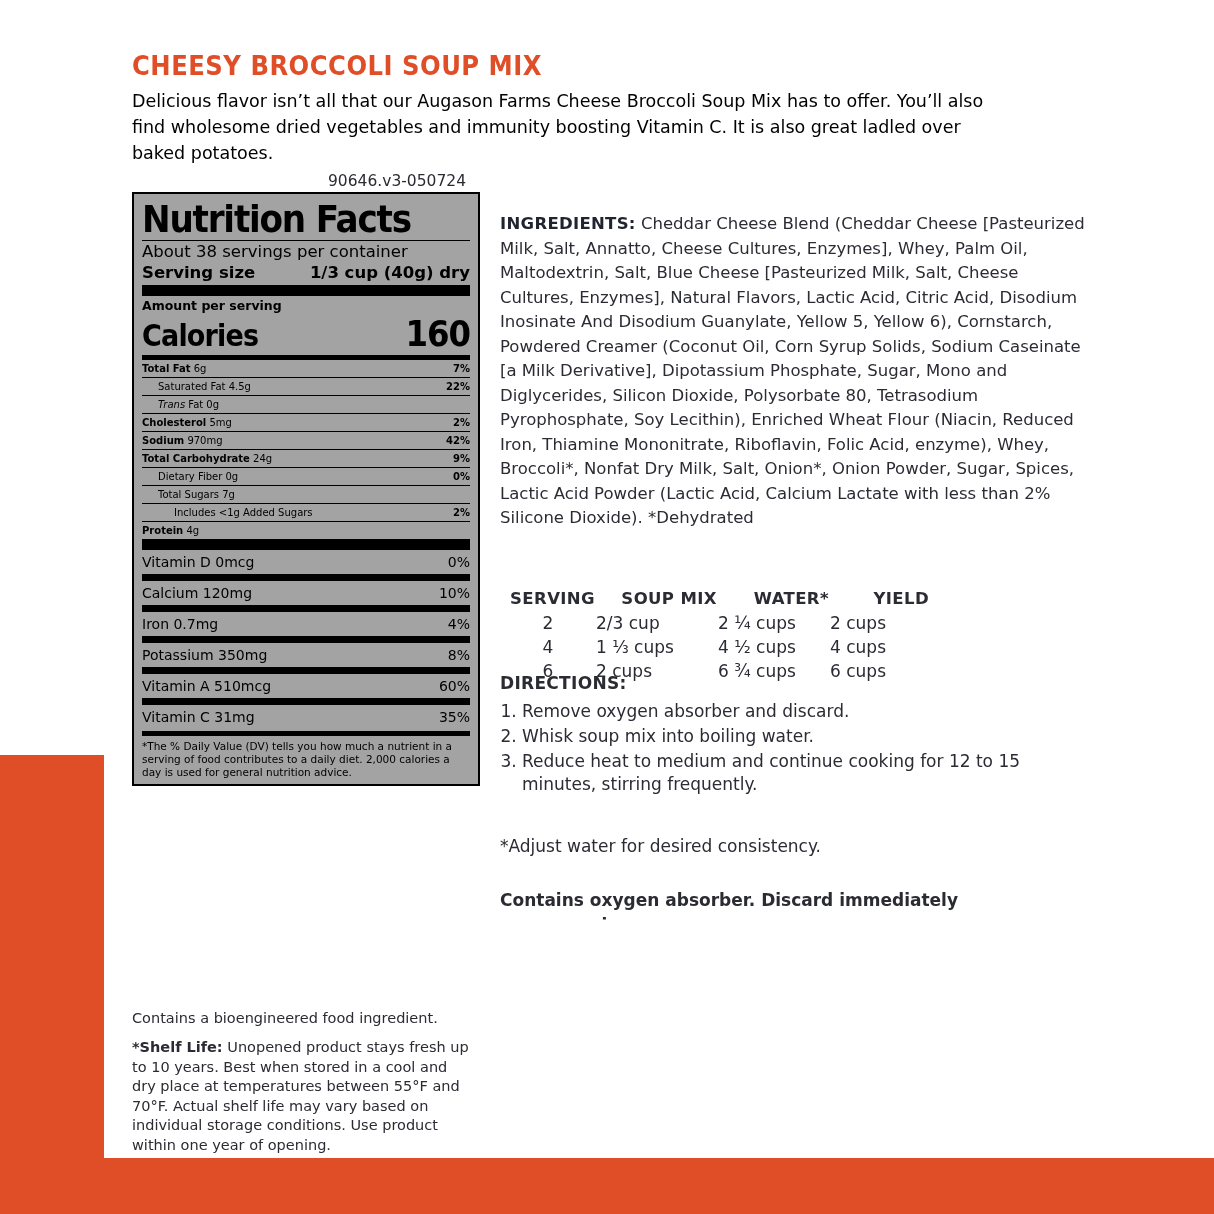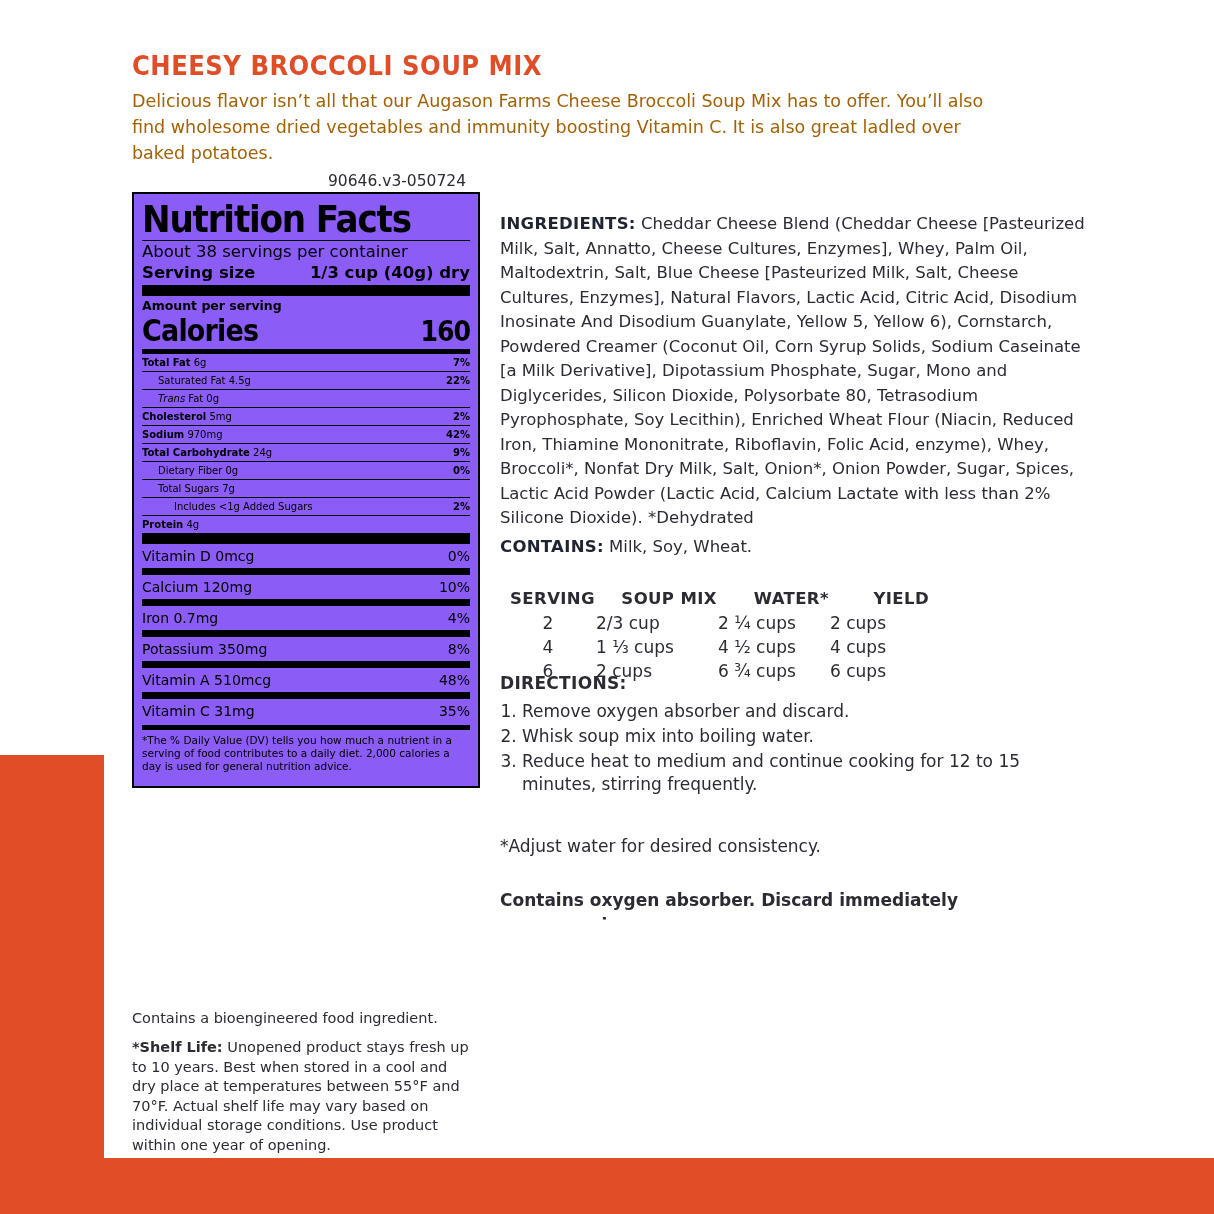--- a/index.html
+++ b/index.html
@@ -44,37 +44,37 @@
     color: #e04e28;
     font-family: "DejaVu Sans Condensed", "Liberation Sans Narrow", "Liberation Sans", sans-serif;
     text-transform: uppercase;
   }
   #desc {
     position: absolute;
     left: 132px; top: 88px;
     width: 855px;
     font-size: 17.5px;
     line-height: 26px;
-    color: #a16207;
+    color: #000000;
   }
   #code {
     position: absolute;
     left: 328px; top: 172px;
     font-size: 15.5px;
     color: #2b2b33;
   }
 
   
   #nf {
     position: absolute;
     left: 132px; top: 192px;
     width: 348px;
     border: 2px solid #000;
-    background: #8b5cf6;
-    padding: 4px 8px 13px 8px;
+    background: #a3a3a3;
+    padding: 4px 8px 5px 8px;
     color: #000;
     font-size: 14px;
   }
   #nf .nf-title {
     font-size: 38px;
     font-weight: bold;
     letter-spacing: -1.2px;
     line-height: 42px;
     font-family: "DejaVu Sans Condensed", "Liberation Sans Narrow", "Liberation Sans", sans-serif;
   }
@@ -86,21 +86,21 @@
     display: flex; justify-content: space-between;
     font-size: 16.5px; font-weight: bold; padding-bottom: 3px;
   }
   #nf .amount { font-size: 12.5px; font-weight: bold; padding-top: 2px; }
   #nf .cal-row {
     display: flex; justify-content: space-between; align-items: baseline;
     padding-bottom: 1px;
   }
   #nf .cal-label { font-size: 30px; font-weight: bold; letter-spacing: -0.8px;
     font-family: "DejaVu Sans Condensed", "Liberation Sans Narrow", "Liberation Sans", sans-serif; }
-  #nf .cal-value { font-size: 28px; font-weight: bold; letter-spacing: -1px;
+  #nf .cal-value { font-size: 36px; font-weight: bold; letter-spacing: -1px;
     font-family: "DejaVu Sans Condensed", "Liberation Sans Narrow", "Liberation Sans", sans-serif; }
   #nf .dv-head { text-align: right; font-weight: bold; font-size: 13.5px; padding: 2px 0 2px; }
   .nf-line {
     display: flex; justify-content: space-between;
     font-size: 10px; padding: 3px 0 3px;
     border-bottom: 1px solid #000;
   }
   .nf-line.indent1 .nm { padding-left: 16px; }
   .nf-line.indent2 .nm { padding-left: 32px; }
   .nf-line .nm b { font-weight: bold; }
@@ -277,36 +277,33 @@
         <div class="vit-line">
           <span>Iron 0.7mg</span>
           <span>4%</span>
         </div>
         <div class="vit-line">
           <span>Potassium 350mg</span>
           <span>8%</span>
         </div>
         <div class="vit-line">
           <span>Vitamin A 510mcg</span>
-          <span>48%</span>
+          <span>60%</span>
         </div>
         <div class="vit-line">
           <span>Vitamin C 31mg</span>
           <span>35%</span>
         </div>
       </div>
     <div class="rule-med" style="margin-top:2px"></div>
     <div class="footnote nf-clip">*The % Daily Value (DV) tells you how much a nutrient in a serving of food contributes to a daily diet. 2,000 calories a day is used for general nutrition advice.</div>
   </div>
 
   <div id="ingredients">
     <span class="hdr">INGREDIENTS:</span><span> Cheddar Cheese Blend (Cheddar Cheese [Pasteurized Milk, Salt, Annatto, Cheese Cultures, Enzymes], Whey, Palm Oil, Maltodextrin, Salt, Blue Cheese [Pasteurized Milk, Salt, Cheese Cultures, Enzymes], Natural Flavors, Lactic Acid, Citric Acid, Disodium Inosinate And Disodium Guanylate, Yellow 5, Yellow 6), Cornstarch, Powdered Creamer (Coconut Oil, Corn Syrup Solids, Sodium Caseinate [a Milk Derivative], Dipotassium Phosphate, Sugar, Mono and Diglycerides, Silicon Dioxide, Polysorbate 80, Tetrasodium Pyrophosphate, Soy Lecithin), Enriched Wheat Flour (Niacin, Reduced Iron, Thiamine Mononitrate, Riboflavin, Folic Acid, enzyme), Whey, Broccoli*, Nonfat Dry Milk, Salt, Onion*, Onion Powder, Sugar, Spices, Lactic Acid Powder (Lactic Acid, Calcium Lactate with less than 2% Silicone Dioxide). *Dehydrated</span>
-  </div>
-  <div id="contains">
-    <span class="hdr">CONTAINS:</span><span> Milk, Soy, Wheat.</span>
   </div>
 
   <div id="serve-table">
     <table>
       <colgroup>
           <col class="c1">
           <col class="c2">
           <col class="c3">
           <col>
         </colgroup>

